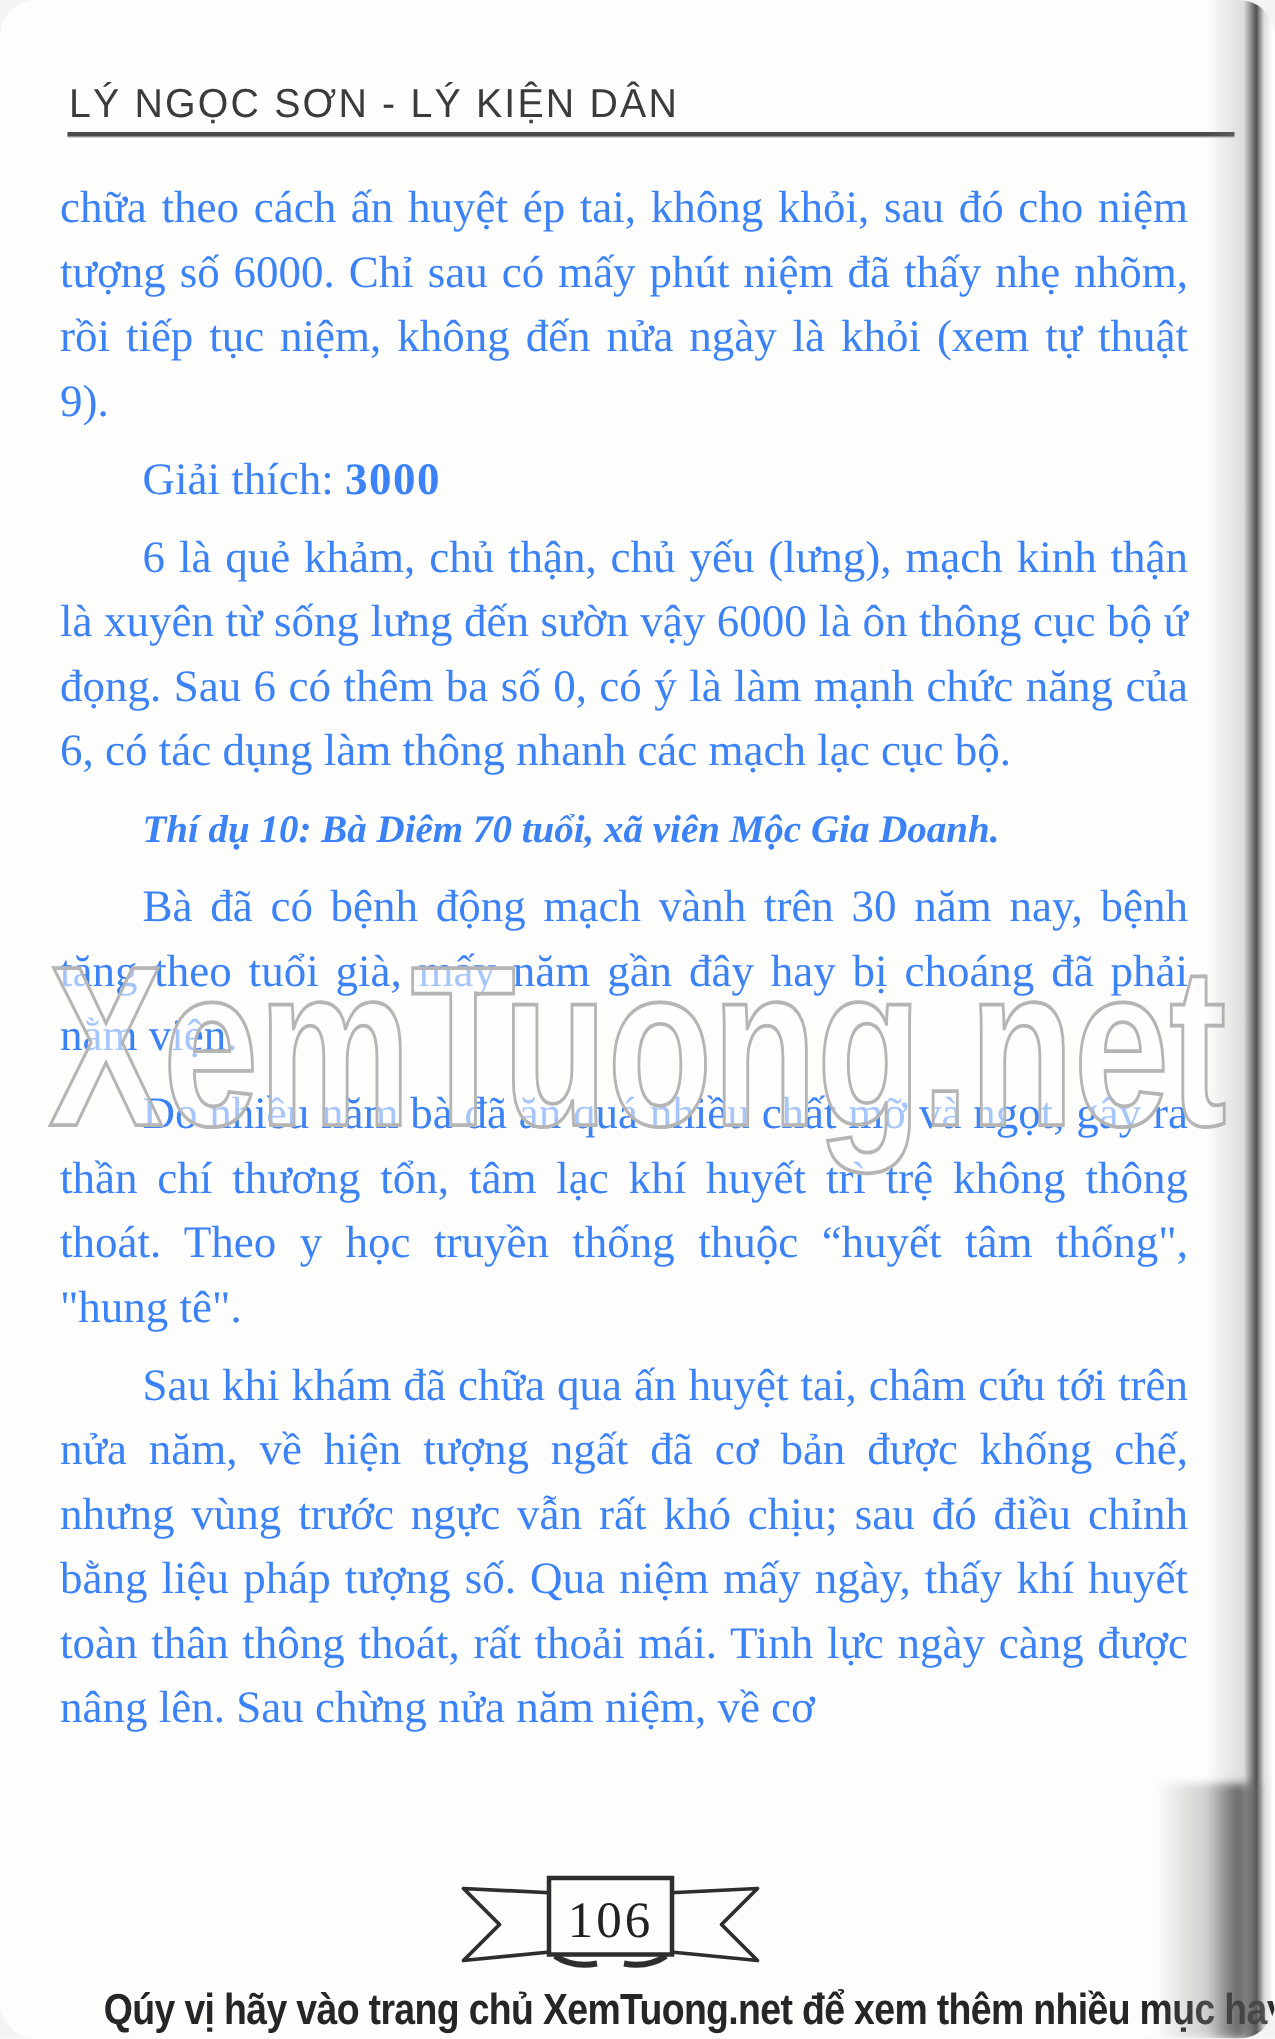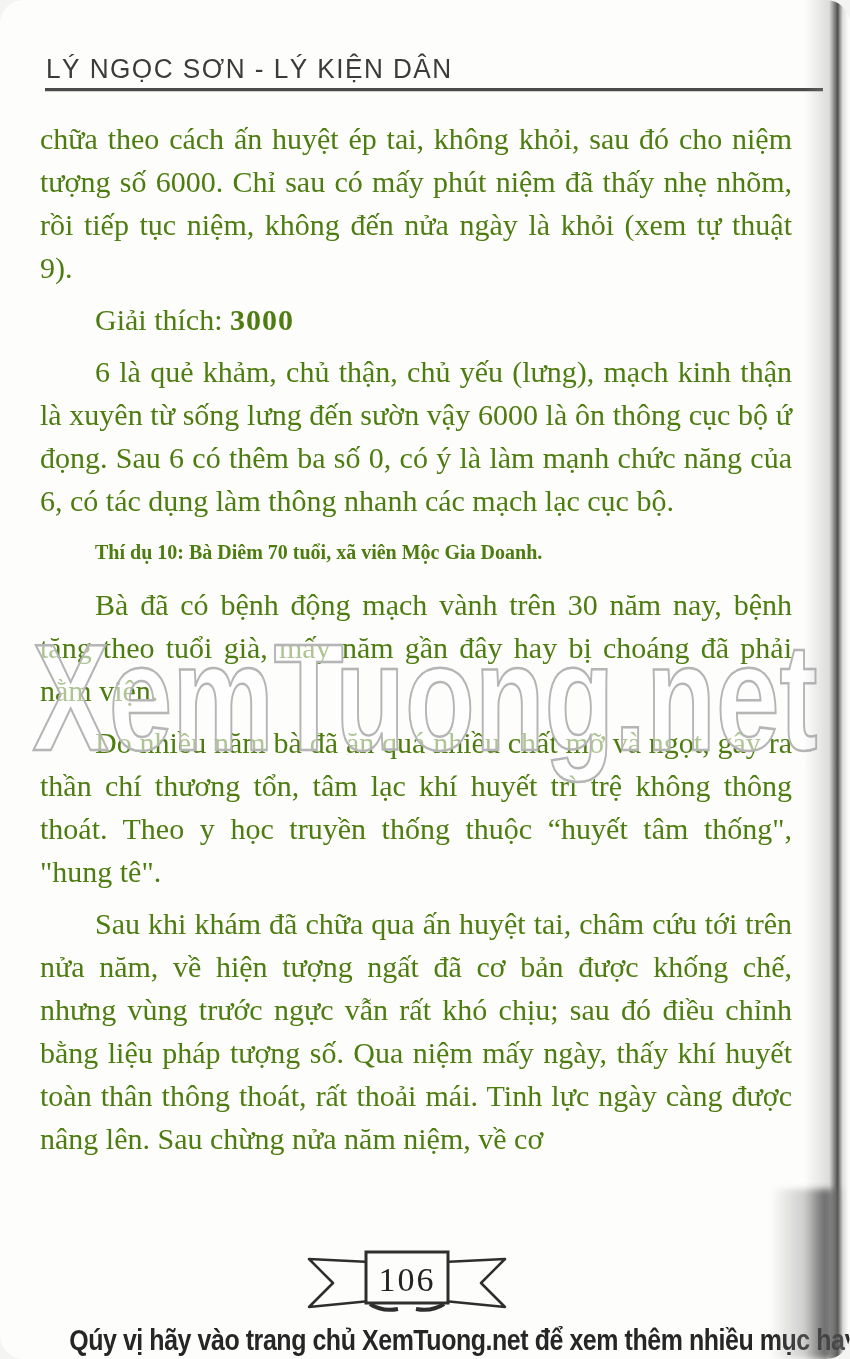--- a/index.html
+++ b/index.html
@@ -29,31 +29,31 @@
     position:absolute; left:45px; top:88px;
     width:778px; height:3px;
     background:#4a4a4a;
     box-shadow:0 1px 0 rgba(74,74,74,0.25);
   }
 
   
   .body-text {
     position:absolute; left:40px; top:117px; width:752px;
     font-size:30px; line-height:43px;
-    color:#4d7c0f;
+    color:#3b82f6;
     text-align:justify;
   }
   .body-text p { margin:0 0 9px; text-indent:55px; }
   .body-text p.no-indent { text-indent:0; }
   .explain-line { margin:2px 0 9px; text-indent:56px; }
   .explain-line b { letter-spacing:1px; }
   .example-heading {
-    font-weight:bold; 
+    font-weight:bold; font-style:italic;
     margin:15px 0 13px; text-indent:40px;
-    font-size:20px;
+    font-size:26px;
   }
 
   
   .watermark-wrap {
     position:absolute; left:20px; top:608px;
     width:810px; height:195px;
     pointer-events:none;
   }
 
   

